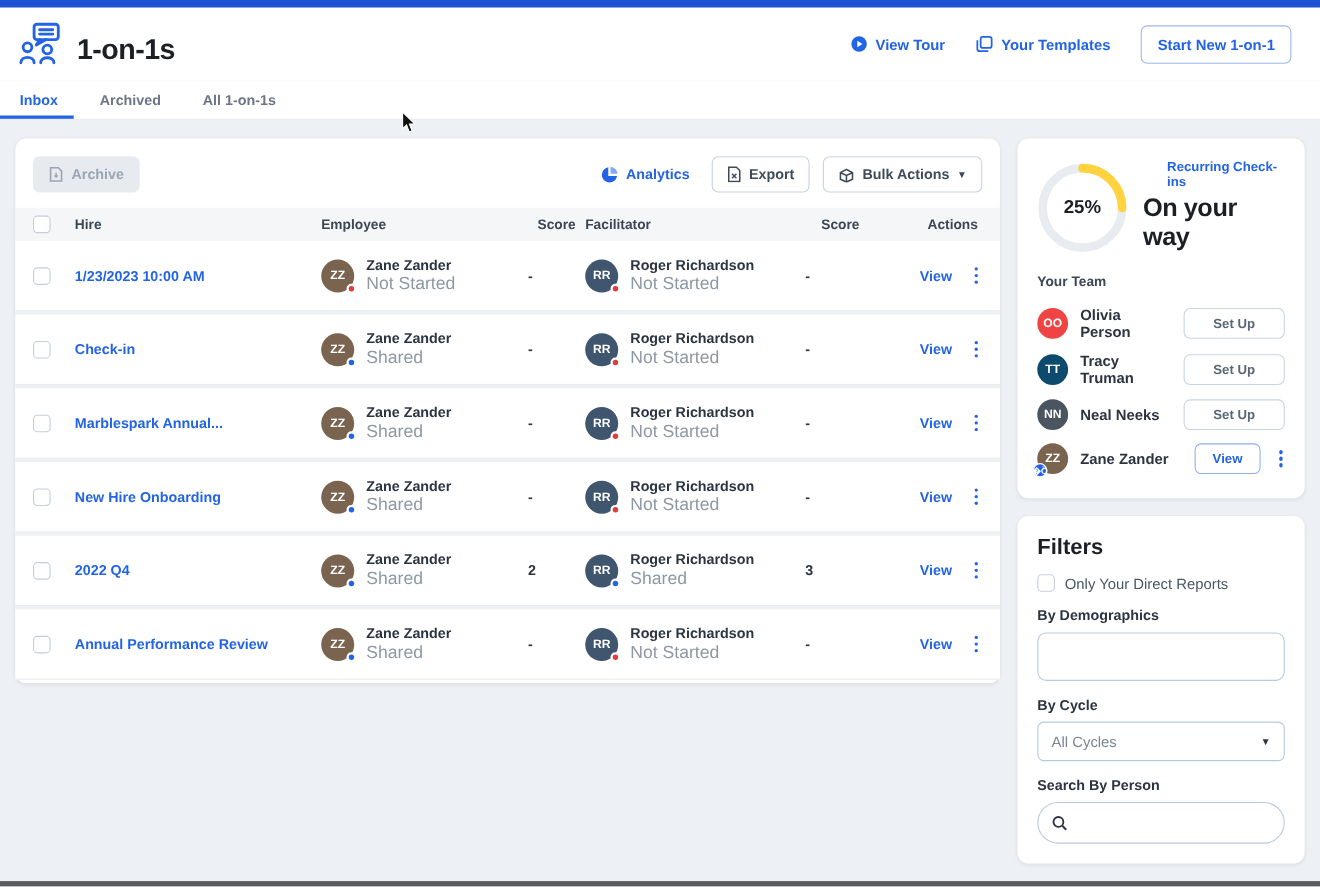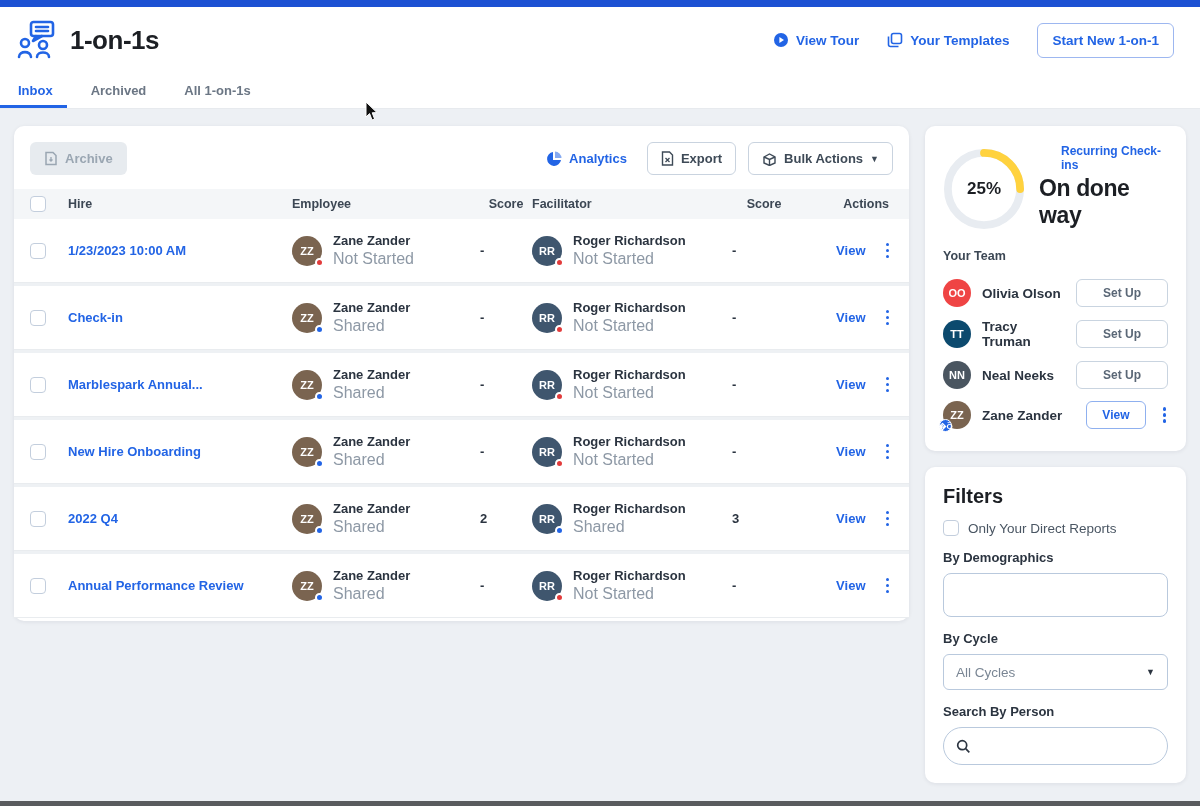--- a/index.html
+++ b/index.html
@@ -2,21 +2,21 @@
 <html><head>
 <meta charset="utf-8">
 <style>
   * { margin:0; padding:0; box-sizing:border-box; }
   html,body { width:1200px; height:806px; overflow:hidden; }
   body { font-family:"Liberation Sans", sans-serif; background:#edf0f4; position:relative; }
 
   
   .top-strip { height:7px; background:#1d51d3; }
   .app-header { height:66px; background:#fff; display:flex; align-items:center; padding:0 26px 0 16px; }
-  .logo-wrap { display:flex; align-items:center; gap:10px; }
+  .logo-wrap { display:flex; align-items:flex-end; gap:10px; }
   .app-title { font-size:26px; font-weight:800; color:#1c1f24; letter-spacing:-0.5px; }
   .header-actions { margin-left:auto; display:flex; align-items:center; gap:28px; }
   .hdr-link { display:flex; align-items:center; gap:7px; color:#2264e5; font-size:13.5px; font-weight:700; cursor:pointer; }
   .btn-primary-outline { border:1px solid #9db7f0; border-radius:6px; background:#fff; color:#2264e5;
     font-size:13.5px; font-weight:700; padding:9px 14px; cursor:pointer; font-family:inherit; }
 
   .tabs-bar { background:#fff; border-bottom:1px solid #e7eaee; display:flex; gap:34px; padding:0 0 0 16px; height:36px; }
   .tab { font-size:13px; font-weight:700; color:#6b7684; display:flex; align-items:center; position:relative; cursor:pointer; padding:0 2px; }
   .tab.active { color:#2264e5; }
   .tab.active:after { content:""; position:absolute; left:-16px; right:-12px; bottom:0; height:3px; background:#2264e5; }
@@ -432,31 +432,31 @@
       <div class="checkins-top">
         <div class="donut-wrap">
           <svg class="icon" width="82" height="82" viewBox="0 0 84 84">
             <circle cx="42" cy="42" r="37" fill="none" stroke="#e8ecf1" stroke-width="8"></circle>
             <circle id="donut-arc" cx="42" cy="42" r="37" fill="none" stroke="#ffd23e" stroke-width="8" stroke-linecap="round" transform="rotate(-90 42 42)" stroke-dasharray="58.119464091411174 232.4778563656447"></circle>
           </svg>
           <div class="donut-label">25%</div>
         </div>
         <div>
           <div class="ci-tag">Recurring Check-ins</div>
-          <div class="ci-title">On done way</div>
+          <div class="ci-title">On your way</div>
         </div>
       </div>
 
       <div class="team-heading">Your Team</div>
 
         <div class="team-row">
           <div class="avatar" style="background: #ef4444;">OO
             
           </div>
-          <div class="team-name">Olivia Olson</div>
+          <div class="team-name">Olivia Person</div>
           <button class="team-btn">Set Up</button>
 
         </div>
 
         <div class="team-row">
           <div class="avatar" style="background: #0c4a6e;">TT
             
           </div>
           <div class="team-name">Tracy Truman</div>
           <button class="team-btn">Set Up</button>

